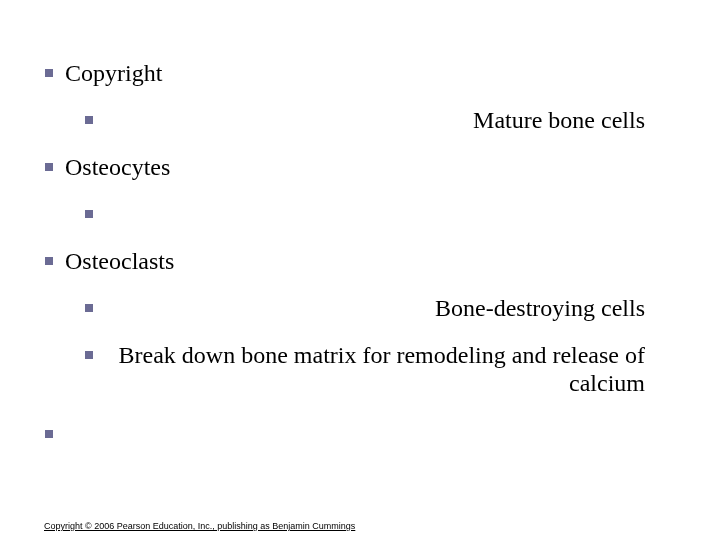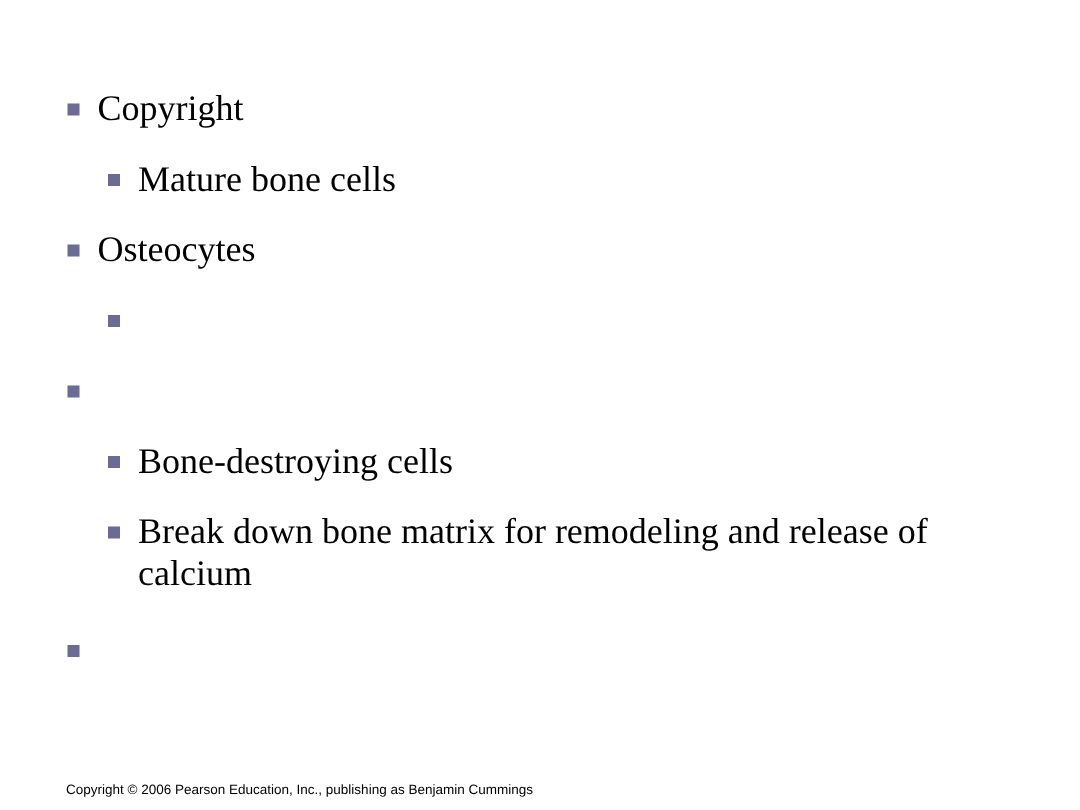--- a/index.html
+++ b/index.html
@@ -1,23 +1,23 @@
 <!DOCTYPE html>
 <html><head>
 <meta charset="utf-8">
 <style>
   html, body { margin: 0; padding: 0; background: #ffffff; }
   body { width: 720px; height: 540px; position: relative; overflow: hidden; font-family: "Liberation Serif", serif; color: #000; }
   .item { position: absolute; font-size: 24px; line-height: 28px; }
   .bullet { position: absolute; width: 8px; height: 8px; background: #6b6b94; }
   .l1 { left: 65px; width: 600px; }
-  .l2 { left: 92px; width: 540px; }
+  .l2 { left: 105px; width: 540px; text-align: right; }
   .l1 .bullet { left: -20px; top: 10px; }
   .l2 .bullet { left: -20px; top: 10px; }
-  .footer { position: absolute; left: 44px; top: 521px; font-family: "Liberation Sans", sans-serif; font-size: 9px; color: #000; }
+  .footer { position: absolute; left: 44px; top: 521px; font-family: "Liberation Sans", sans-serif; font-size: 9px; color: #000; text-decoration: underline; }
 </style>
 </head>
 <body>
 
 <div>
   <div class="item l1" style="top:59px">
     <span class="bullet"></span>
     <span>Copyright</span>
   </div>
   <div class="item l2" style="top:106px">
@@ -26,20 +26,21 @@
   </div>
   <div class="item l1" style="top:153px">
     <span class="bullet"></span>
     <span>Osteocytes</span>
   </div>
   <div class="item l2" style="top:200px">
     <span class="bullet"></span>
   </div>
   <div class="item l1" style="top:247px">
     <span class="bullet"></span>
+    <span>Osteoclasts</span>
   </div>
   <div class="item l2" style="top:294px">
     <span class="bullet"></span>
     <span>Bone-destroying cells</span>
   </div>
   <div class="item l2" style="top:341px">
     <span class="bullet"></span>
     <span>Break down bone matrix for remodeling and release of calcium</span>
   </div>
   <div class="item l1" style="top:420px">

